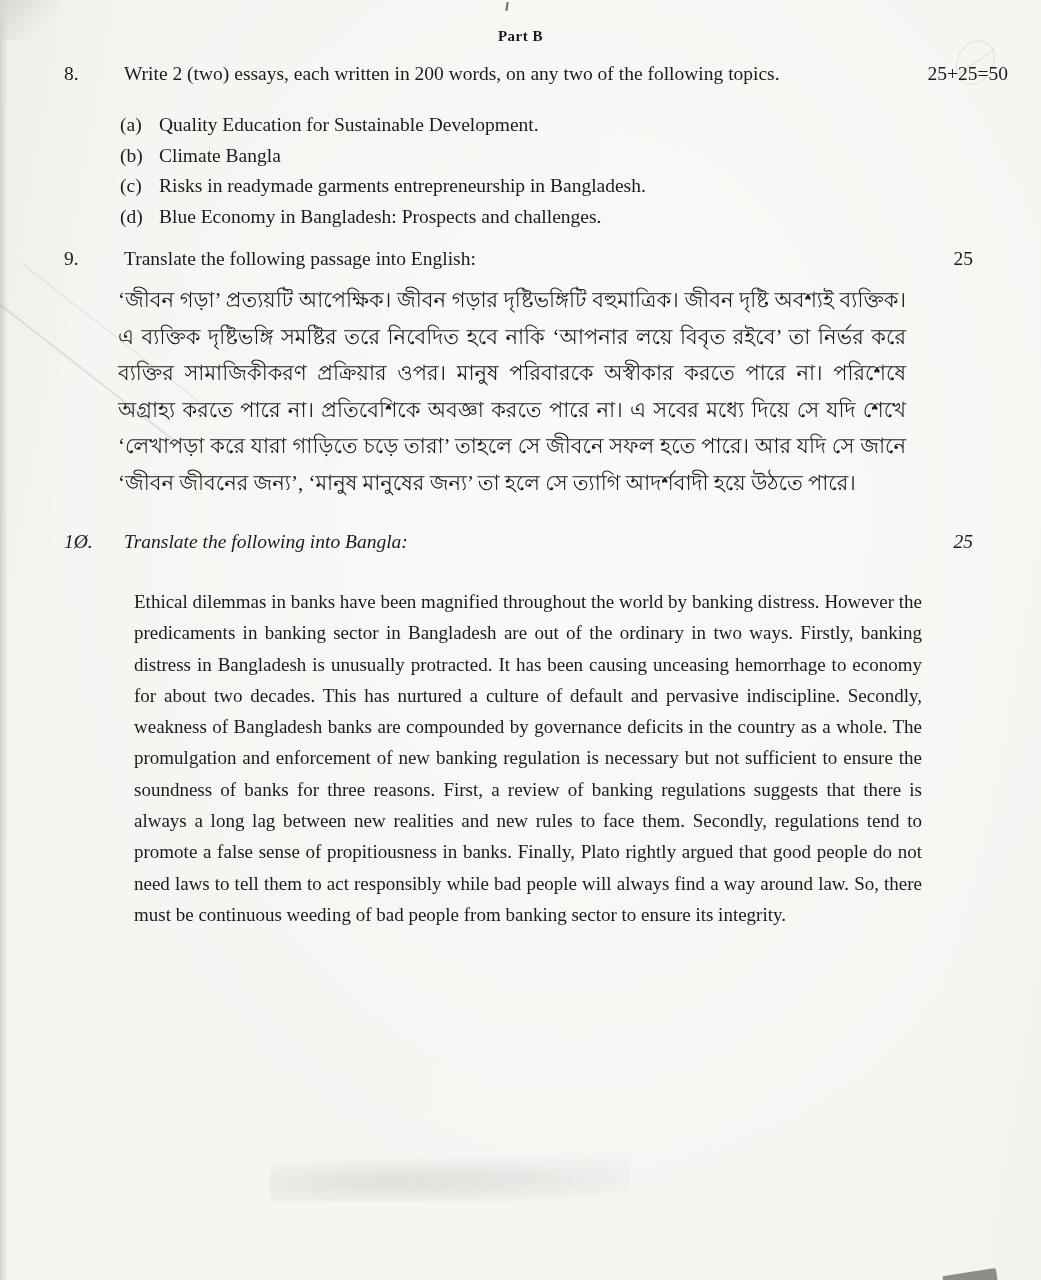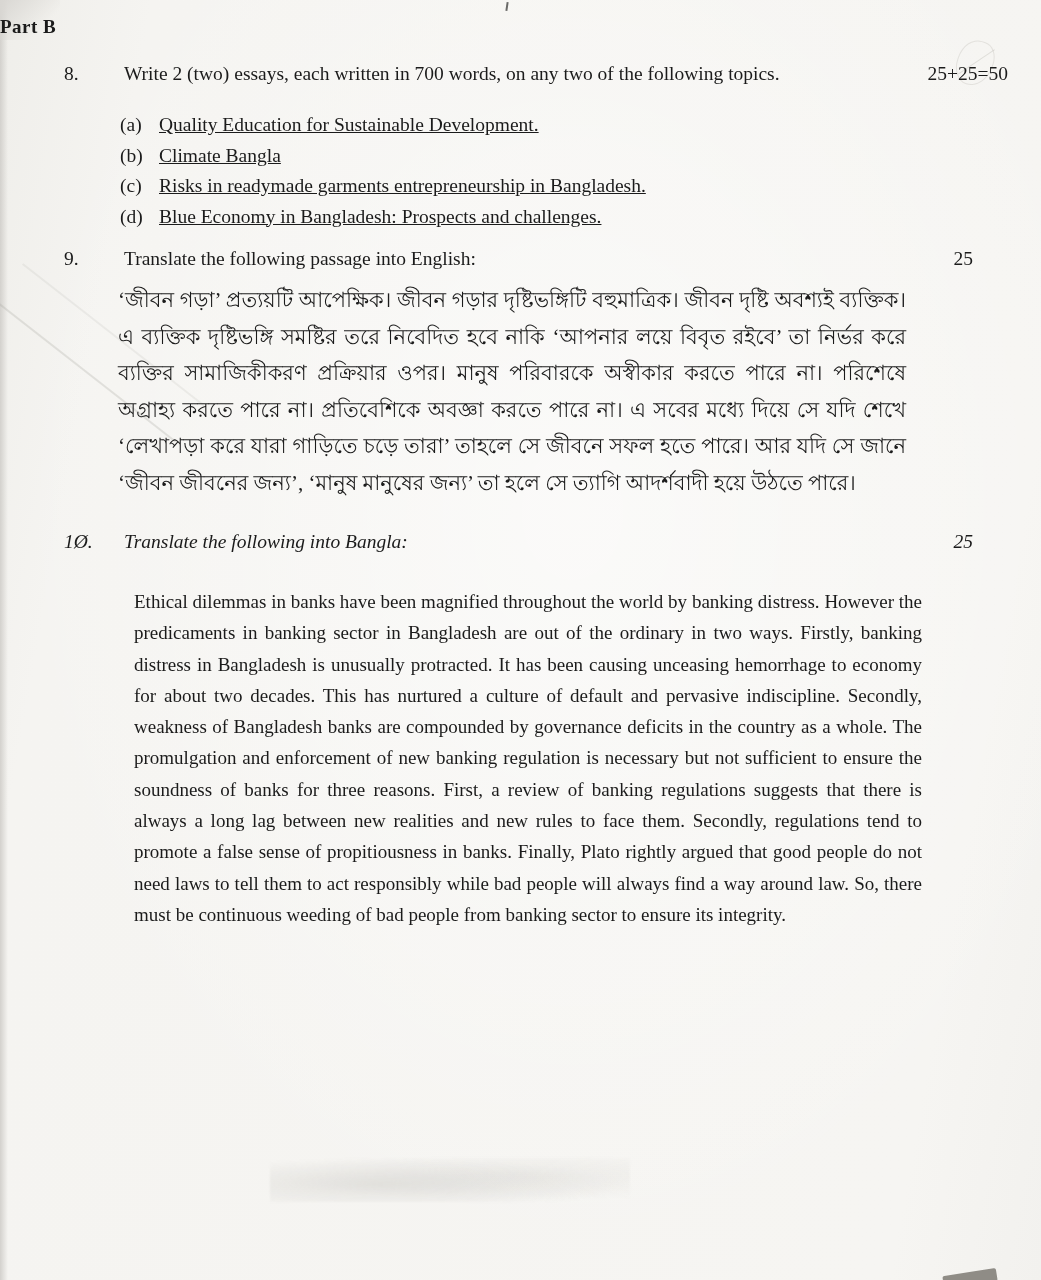--- a/index.html
+++ b/index.html
@@ -52,22 +52,22 @@
                 radial-gradient(ellipse at 70% 40%, rgba(150,148,142,0.10), rgba(150,148,142,0) 70%);
     filter: blur(1px);
   }
   .corner-mark {
     position: absolute; right: 44px; bottom: -5px; width: 54px; height: 13px;
     background: #8f8c86; transform: rotate(-9deg); border-radius: 2px;
   }
 
   
   .part-title {
-    position: absolute; top: 16px; left: 0; right: 0;
-    font-weight: bold; font-size: 19px;
+    position: absolute; top: 28px; left: 0; right: 0;
+    text-align: center; font-weight: bold; font-size: 15px;
     letter-spacing: 0.5px;
   }
 
   
   .q-row {
     position: absolute; left: 64px; right: 33px;
     display: flex; align-items: baseline;
     font-size: 19.5px;
   }
   .q-num   { flex: none; width: 60px; }
@@ -79,21 +79,21 @@
   .q9-row  { top: 248px; }
   .q10-row { top: 531px; font-style: italic; }
 
   
   .options {
     position: absolute; top: 110px; left: 120px; right: 60px;
     font-size: 19.5px; line-height: 30.5px;
   }
   .option-row { display: flex; align-items: baseline; }
   .opt-label { flex: none; width: 39px; }
-  .opt-text  { flex: 1; text-decoration: underline; }
+  .opt-text  { flex: 1; }
 
   
   .bn-passage {
     position: absolute; top: 282px; left: 118px; width: 788px;
     font-size: 21px; line-height: 36.5px;
     text-align: justify;
     font-family: "Liberation Serif", "DejaVu Sans", serif;
     margin: 0;
   }
 
@@ -115,21 +115,21 @@
   <div class="tick-top"></div>
   <div class="crease-left"></div>
   <div class="scratch-topright"></div>
   <div class="smudge-bottom"></div>
   <div class="corner-mark"></div>
 
   <div class="part-title">Part B</div>
 
   <div class="q-row q8-row">
     <span class="q-num">8.</span>
-    <span class="q-prompt">Write 2 (two) essays, each written in 700 words, on any two of the following topics.</span>
+    <span class="q-prompt">Write 2 (two) essays, each written in 200 words, on any two of the following topics.</span>
     <span class="q-marks">25+25=50</span>
   </div>
 
   <div class="options">
     <div class="option-row">
       <span class="opt-label">(a)</span>
       <span class="opt-text">Quality Education for Sustainable Development.</span>
     </div>
     <div class="option-row">
       <span class="opt-label">(b)</span>

